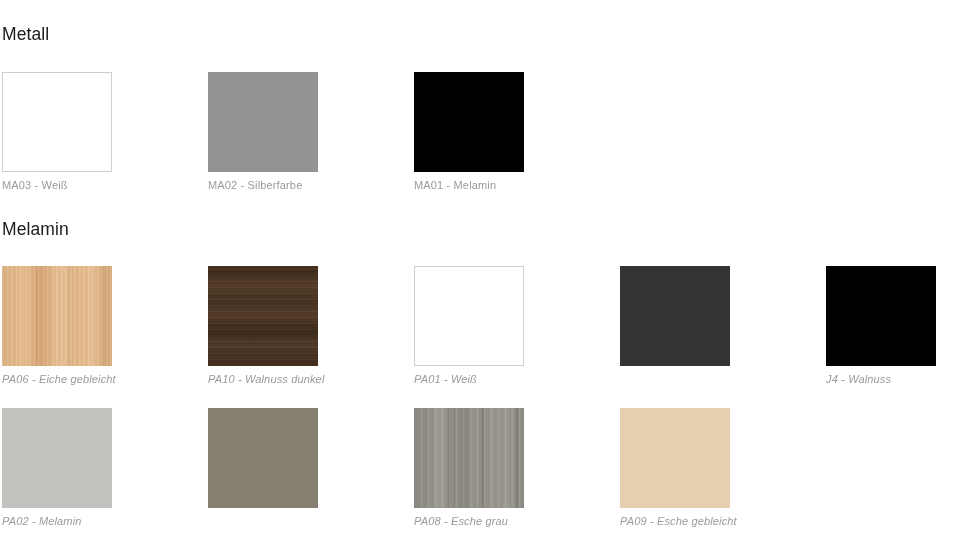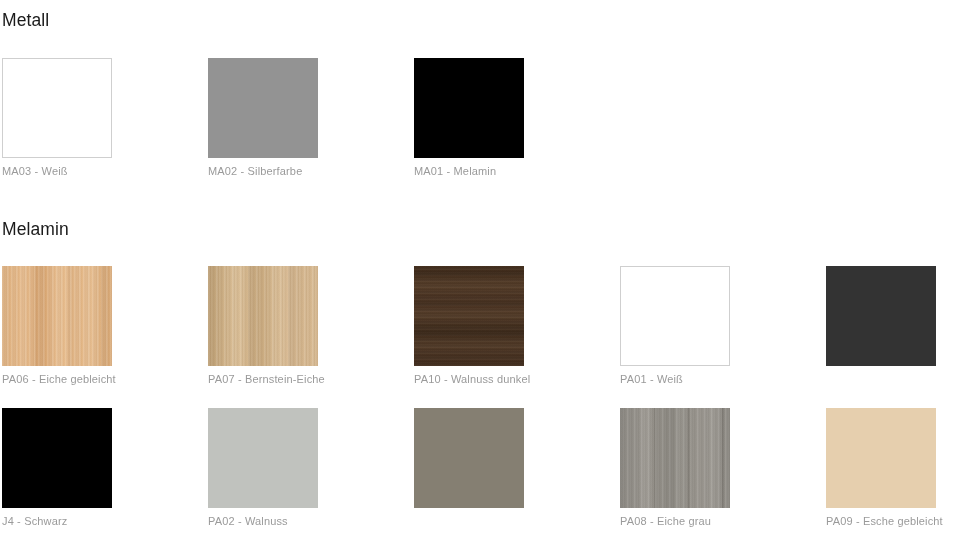--- a/index.html
+++ b/index.html
@@ -63,26 +63,26 @@
   .swatch-label {
     font-size: 11px;
     line-height: 13px;
     color: #9a9a9a;
     letter-spacing: 0.15px;
     padding-top: 5px;
     white-space: nowrap;
   }
 
   
-  #section-metall { position: absolute; left: 0; top: 10px; width: 792px; }
+  #section-metall { position: absolute; left: 0; top: 24px; width: 792px; }
   #metall-grid { margin-top: 28px; }
   #metall-grid .swatch-label { padding-top: 7px; }
 
   #section-melamin { position: absolute; left: 0; top: 219px; width: 958px; }
-  #melamin-grid { margin-top: 27px; }
+  #melamin-grid { margin-top: 27px; font-style: italic; }
   #melamin-grid .swatch-label { padding-top: 7px; }
   #melamin-grid { row-gap: 22px; }
 
   
 
   
   .tex-oak-light {
     background-color: #e3b584;
     background-image:
       repeating-linear-gradient(90deg,
@@ -203,48 +203,44 @@
   </div>
 
   <div class="section" id="section-melamin">
     <h2 class="section-title">Melamin</h2>
     <div class="swatch-grid" id="melamin-grid">
         <div class="swatch-cell">
           <div class="swatch-box tex-oak-light"></div>
           <div class="swatch-label">PA06 - Eiche gebleicht</div>
         </div>
         <div class="swatch-cell">
-          <div class="swatch-box tex-oak-amber"></div>
-          <div class="swatch-label">PA07 - Bernstein-Eiche</div>
-        </div>
-        <div class="swatch-cell">
           <div class="swatch-box tex-walnut-dark"></div>
           <div class="swatch-label">PA10 - Walnuss dunkel</div>
         </div>
         <div class="swatch-cell">
           <div class="swatch-box bordered" style="background-color: rgb(255, 255, 255);"></div>
           <div class="swatch-label">PA01 - Weiß</div>
         </div>
         <div class="swatch-cell">
           <div class="swatch-box" style="background-color: rgb(51, 51, 51);"></div>
         </div>
         <div class="swatch-cell">
           <div class="swatch-box" style="background-color: rgb(0, 0, 0);"></div>
-          <div class="swatch-label">J4 - Schwarz</div>
+          <div class="swatch-label">J4 - Walnuss</div>
         </div>
         <div class="swatch-cell">
           <div class="swatch-box" style="background-color: rgb(192, 194, 190);"></div>
-          <div class="swatch-label">PA02 - Walnuss</div>
+          <div class="swatch-label">PA02 - Melamin</div>
         </div>
         <div class="swatch-cell">
           <div class="swatch-box" style="background-color: rgb(133, 127, 114);"></div>
         </div>
         <div class="swatch-cell">
           <div class="swatch-box tex-wood-grey"></div>
-          <div class="swatch-label">PA08 - Eiche grau</div>
+          <div class="swatch-label">PA08 - Esche grau</div>
         </div>
         <div class="swatch-cell">
           <div class="swatch-box tex-ash-sand"></div>
           <div class="swatch-label">PA09 - Esche gebleicht</div>
         </div>
       </div>
   </div>
 
 </div>
 

